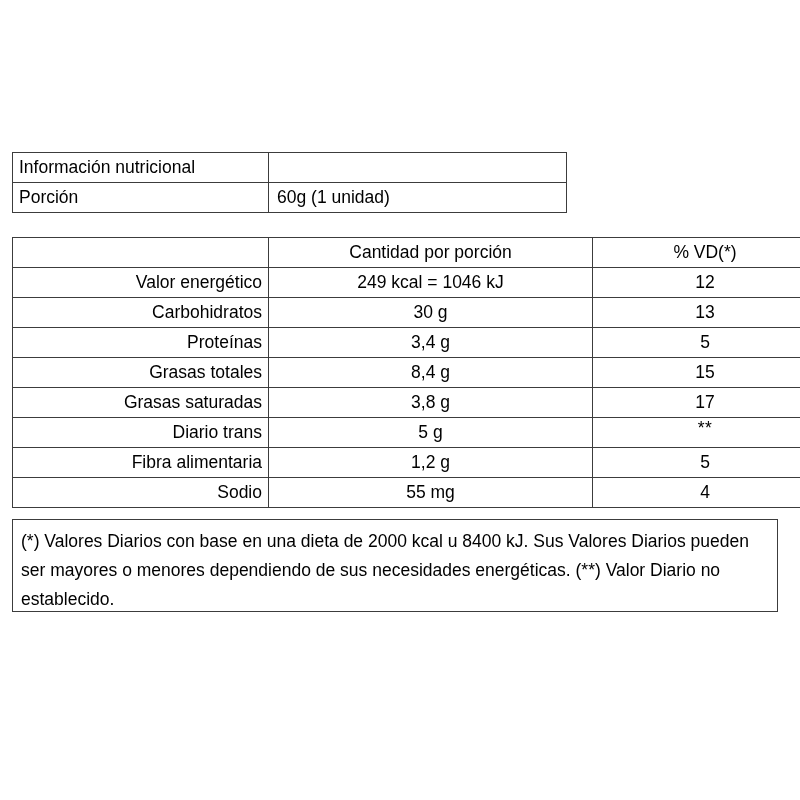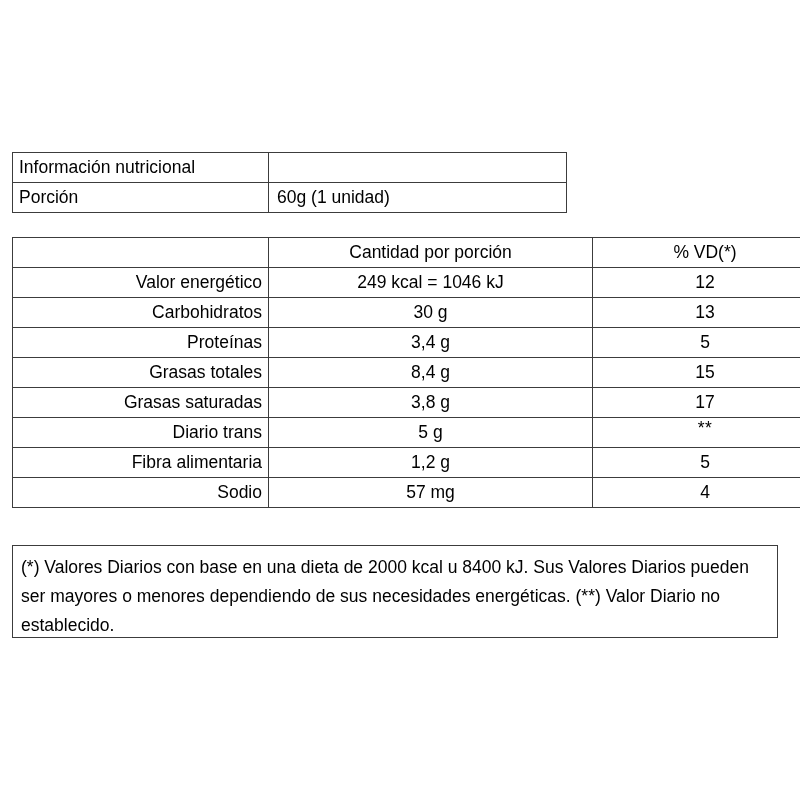--- a/index.html
+++ b/index.html
@@ -95,21 +95,21 @@
     display: inline-block;
     position: relative;
     top: -4px;
     letter-spacing: 0.5px;
   }
 
   
   #footnote-box {
     position: absolute;
     left: 12px;
-    top: 545px;
+    top: 519px;
     width: 766px;
     height: 93px;
     box-sizing: border-box;
     border: 1px solid #3c3c3c;
     padding: 7px 8px 0 8px;
     background: #ffffff;
   }
   #footnote-text {
     font-size: 17.5px;
     line-height: 29px;
@@ -174,21 +174,21 @@
         <td class="col-amount">5 g</td>
         <td class="col-dv"><span class="dv-asterisks">**</span></td>
       </tr>
       <tr>
         <td class="col-nutrient">Fibra alimentaria</td>
         <td class="col-amount">1,2 g</td>
         <td class="col-dv">5</td>
       </tr>
       <tr>
         <td class="col-nutrient">Sodio</td>
-        <td class="col-amount">57 mg</td>
+        <td class="col-amount">55 mg</td>
         <td class="col-dv">4</td>
       </tr>
     </tbody>
   </table>
 
   <div id="footnote-box">
     <div id="footnote-text">(*) Valores Diarios con base en una dieta de 2000 kcal u 8400 kJ. Sus Valores Diarios pueden ser mayores o menores dependiendo de sus necesidades energéticas. (**) Valor Diario no establecido.</div>
   </div>
 
 </div>

